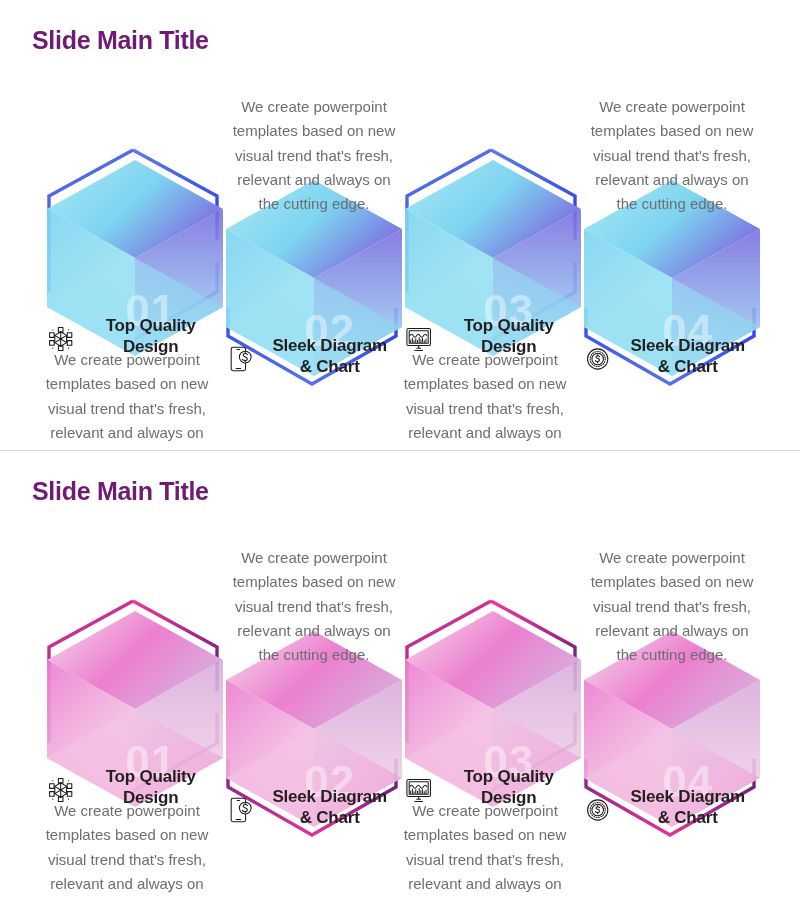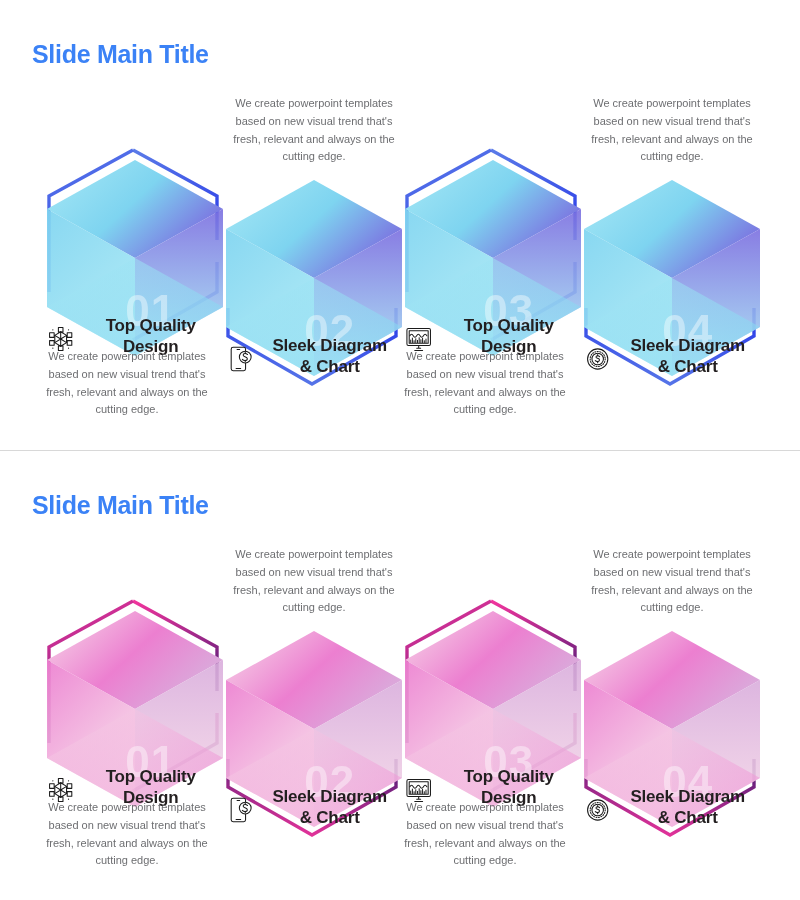--- a/index.html
+++ b/index.html
@@ -20,24 +20,24 @@
     overflow: hidden;
   }
 
   .slide + .slide {
     border-top: 1px solid #d8d8d8;
   }
 
   .slide-title {
     position: absolute;
     left: 32px;
-    top: 40px;
+    top: 26px;
     font-size: 25px;
     font-weight: bold;
-    color: #3b82f6;
+    color: #701a75;
     letter-spacing: -0.3px;
   }
 
   
   .hex-unit {
     position: absolute;
     width: 180px;
     height: 200px;
   }
 
@@ -99,21 +99,21 @@
     color: #231f20;
     line-height: 1.28;
     letter-spacing: -0.2px;
   }
 
   
   .desc {
     position: absolute;
     width: 178px;
     text-align: center;
-    font-size: 11px;
+    font-size: 15px;
     line-height: 1.62;
     color: #6d6e71;
   }
 </style>
 </head>
 <body>
 
 <div id="root">
     <div class="slide">
       <div class="slide-title">Slide Main Title</div>

